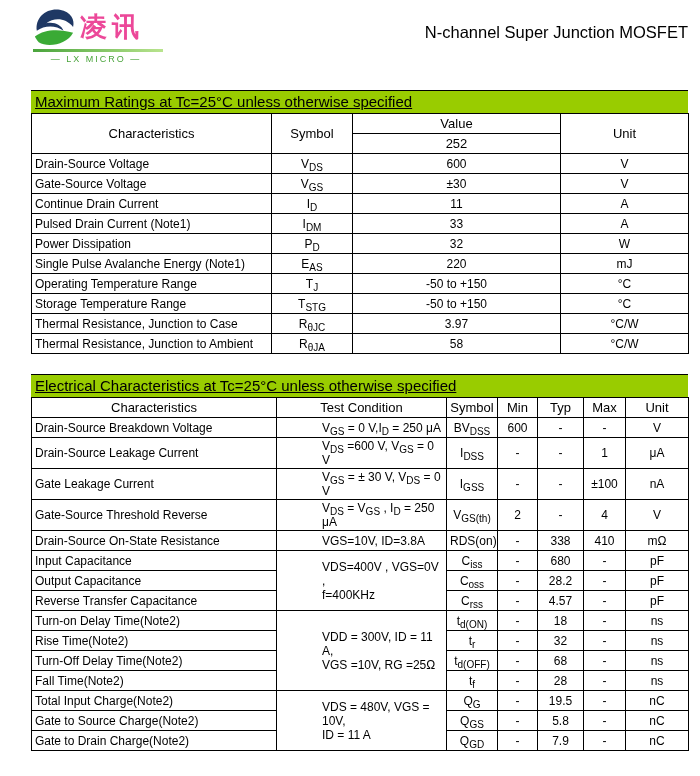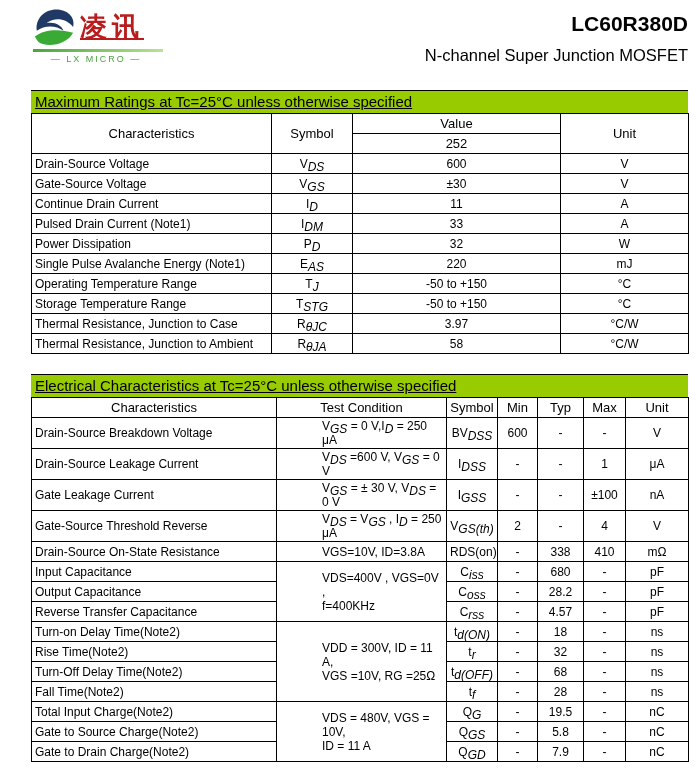--- a/index.html
+++ b/index.html
@@ -6,60 +6,59 @@
   html, body { margin: 0; padding: 0; background: #fff; }
   body { font-family: "Liberation Sans", "DejaVu Sans", sans-serif; color: #000; }
   .page { width: 700px; height: 776px; overflow: hidden; background: #fff; padding: 6px 12px 0 31px; position: relative; }
 
   
   .hdr { display: flex; justify-content: space-between; align-items: flex-start; height: 78px; }
   .logo-row { display: flex; align-items: center; gap: 3px; }
   .logo-icon { display: block; }
   .p-navy { fill: var(--logo-navy, #1f3864); }
   .p-green { fill: var(--logo-green, #3aaa35); }
-  .logo-cn { font-size: 27px; font-weight: bold; letter-spacing: 5px; color: #b91c1c; text-decoration: underline; }
+  .logo-cn { font-size: 27px; font-weight: bold; letter-spacing: 5px; color: #ec4899; }
   .logo-line { height: 3px; width: 130px; background: linear-gradient(90deg, #4aa43c, #b9e48e); margin: 1px 0 2px 2px; }
   .logo-en { color: #4aa43c; font-size: 9px; letter-spacing: 2px; width: 130px; text-align: center; }
   .titles { text-align: right; padding-top: 6px; }
   .part { font-size: 21px; font-weight: bold; line-height: 1.1; }
   .subtitle { font-size: 16.5px; margin-top: 11px; }
 
   
   .section-bar { background: var(--green, #99CC00); border-top: 1px solid #000; font-size: 15px; line-height: 19px; padding: 1px 4px 2px; text-decoration: underline; margin-top: 6px; }
   .sb2 { margin-top: 20px; }
 
   
   .dtable { border-collapse: collapse; width: 657px; font-size: 12px; table-layout: fixed; }
   .dtable th, .dtable td { border: 1px solid #000; padding: 1px 3px; height: 20px; vertical-align: middle; overflow: hidden; }
   .dtable th { font-weight: normal; font-size: 13px; text-align: center; }
   td.c-char { text-align: left; }
   td.c-center { text-align: center; }
   td.c-cond { text-align: left; padding-left: 45px; }
-  sub { font-size: 12px; line-height: 0; font-style: italic; }
+  sub { font-size: 10px; line-height: 0; }
   .note { font-size: 12px; margin: 5px 0 0 1px; }
 </style>
 </head>
 <body>
 
 <div class="page">
 
   <header class="hdr">
     <div class="logo">
       <div class="logo-row">
         <svg class="logo-icon" width="46" height="42" viewBox="0 0 48 44" aria-hidden="true">
           <path class="p-navy" d="M6 26 C4 12 16 2 30 4 C42 6 46 15 44 22 C36 12 24 12 16 18 C24 16 32 20 34 26 C26 20 14 20 6 26 Z"></path>
           <path class="p-green" d="M4 32 C14 24 30 24 44 28 C38 40 18 44 8 38 C6 36 5 34 4 32 Z"></path>
         </svg>
         <span class="logo-cn">凌讯</span>
       </div>
       <div class="logo-line"></div>
       <div class="logo-en">— LX MICRO —</div>
     </div>
     <div class="titles">
-      <div class="part">LC60R380D</div>
       <div class="subtitle">N-channel Super Junction MOSFET</div>
     </div>
   </header>
 
   <div class="section-bar">Maximum Ratings at Tc=25°C unless otherwise specified</div>
 
   <table class="dtable t1">
     <colgroup>
       <col style="width:240px">
         <col style="width:81px">

